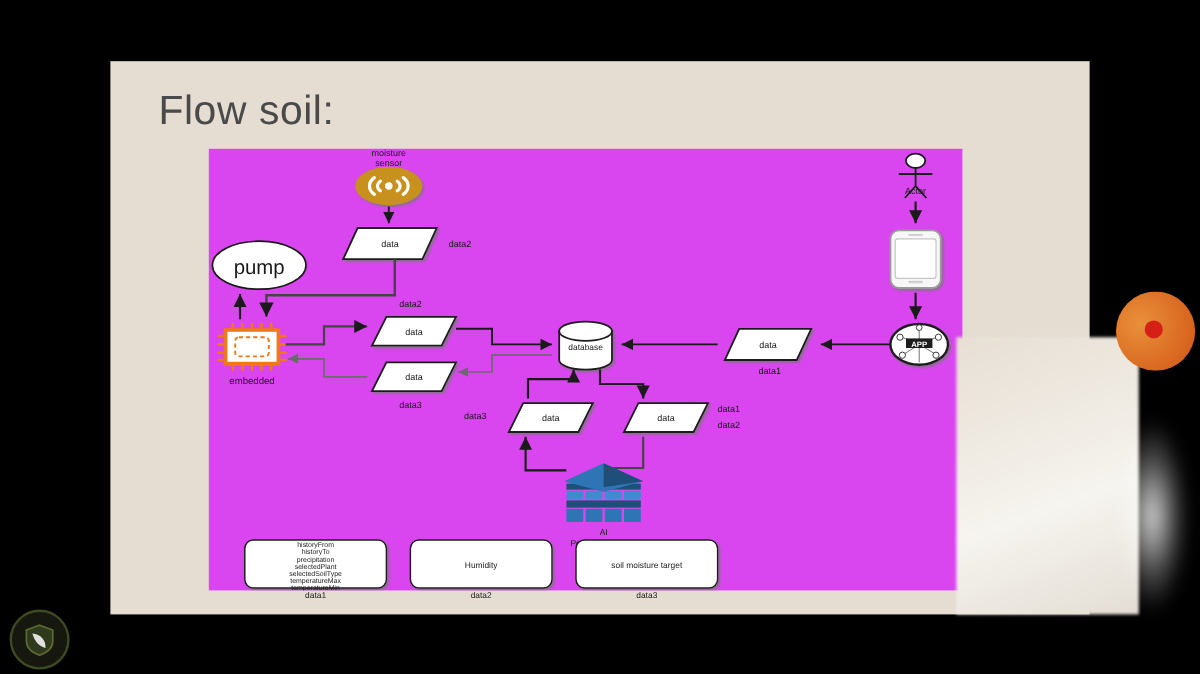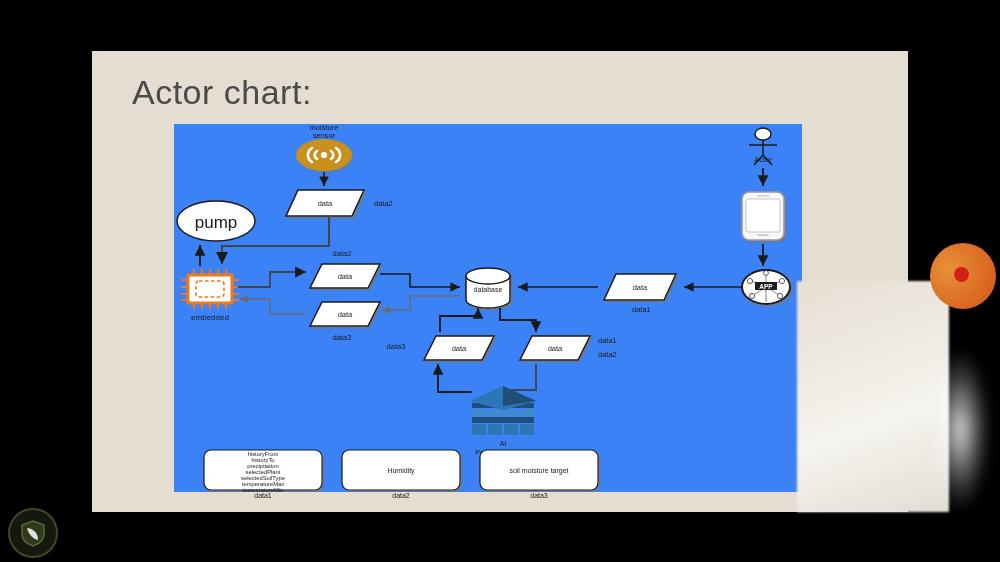--- a/index.html
+++ b/index.html
@@ -5,21 +5,21 @@
   html,body{margin:0;padding:0;background:#000;}
   body{width:1000px;height:562px;overflow:hidden;font-family:"Liberation Sans",sans-serif;}
   #screen{position:relative;width:1000px;height:562px;background:#000;}
 
   
   #slide{position:absolute;left:92px;top:51px;width:816px;height:461px;background:#e5ddd2;}
   #slide-title{position:absolute;left:40px;top:22px;font-size:34px;color:#4a4a4a;
     font-family:"Liberation Sans",sans-serif;font-weight:300;letter-spacing:.5px;}
 
   
-  #canvas{position:absolute;left:82px;top:73px;width:628px;height:368px;background:#3b82f6;}
+  #canvas{position:absolute;left:82px;top:73px;width:628px;height:368px;background:#d946ef;}
   #canvas svg{display:block;}
 
   
   .lbl{font-family:"Liberation Sans",sans-serif;fill:#1a1a1a;}
 
   
   #cam{position:absolute;left:797px;top:281px;width:152px;height:231px;
        background:linear-gradient(160deg,#e7dfd4 0%,#efeae2 35%,#f6f4ef 60%,#e3ddd4 100%);
        filter:blur(1.2px);}
   #cam-glow{position:absolute;left:930px;top:350px;width:60px;height:160px;
@@ -34,21 +34,21 @@
   #logo{position:absolute;left:8px;top:508px;width:46px;height:46px;border-radius:50%;
        background:#16180f;border:2px solid #3d4a22;display:flex;align-items:center;justify-content:center;}
 </style>
 </head>
 <body>
 
 <div id="screen">
 
   <div id="slide">
 
-    <div id="slide-title">Actor chart:</div>
+    <div id="slide-title">Flow soil:</div>
 
     <div id="canvas">
       <svg width="628" height="368" viewBox="0 0 628 368" xmlns="http://www.w3.org/2000/svg">
         <defs>
           <marker id="ar" markerWidth="7" markerHeight="7" refX="6" refY="3" orient="auto">
             <path d="M0,0 L6,3 L0,6 z" fill="#1a1a1a"></path>
           </marker>
           <marker id="arg" markerWidth="7" markerHeight="7" refX="6" refY="3" orient="auto">
             <path d="M0,0 L6,3 L0,6 z" fill="#6b6b6b"></path>
           </marker>

